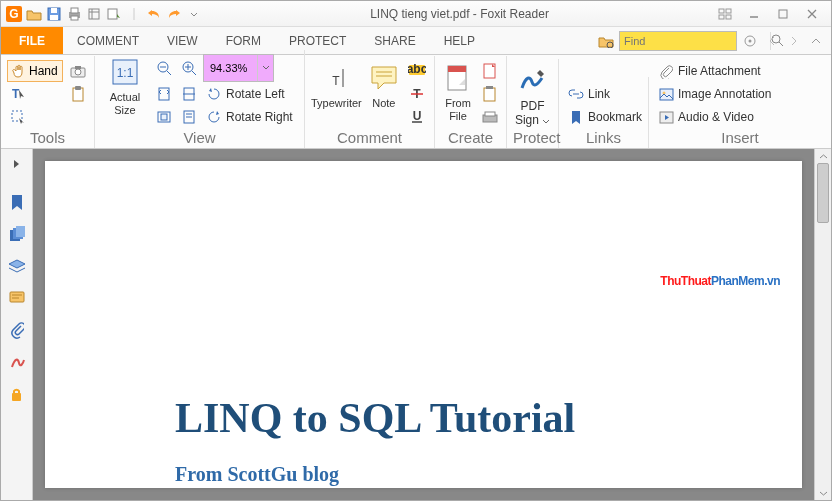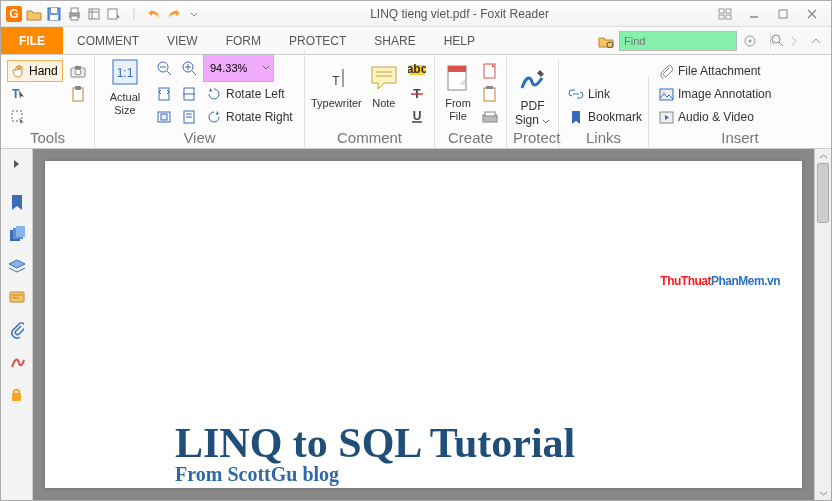--- a/index.html
+++ b/index.html
@@ -13,21 +13,21 @@
   .wctrls{display:flex;align-items:center;gap:3px;padding-right:6px;}
   .wctrls .wbtn{width:26px;height:20px;display:flex;align-items:center;justify-content:center;color:#888;}
   svg{display:block;}
   
   .tabsrow{height:28px;display:flex;align-items:stretch;background:#f9f9f9;border-bottom:1px solid #ccc;}
   .filetab{background:#ff8a00;color:#fff;font-weight:bold;padding:0 18px;display:flex;align-items:center;font-size:12px;}
   .tab{padding:0 14px;display:flex;align-items:center;color:#555;font-size:12px;cursor:pointer;}
   .tab.active{background:#fff;color:#000;border:1px solid #ccc;border-bottom:1px solid #fff;margin-bottom:-1px;}
   .tabsrow .spacer{flex:1;}
   .findwrap{display:flex;align-items:center;gap:4px;padding-right:6px;}
-  .findbox{display:flex;align-items:center;border:1px solid #bbb;background:#86efac;height:20px;width:118px;}
+  .findbox{display:flex;align-items:center;border:1px solid #bbb;background:#fde047;height:20px;width:118px;}
   .findbox input{border:0;outline:0;font-size:11px;padding:0 4px;flex:1;background:transparent;color:#777;}
   .findbox .mag{width:20px;display:flex;justify-content:center;align-items:center;border-left:1px solid #ddd;height:100%;}
   .smallico{width:18px;height:18px;display:flex;align-items:center;justify-content:center;color:#888;}
   
   .ribbon{display:flex;align-items:flex-end;background:#fcfcfc;border-bottom:1px solid #ccc;height:94px;}
   .group{border-right:1px solid #e1e1e1;display:flex;flex-direction:column;padding:2px 6px 0 6px;}
   .group .body{flex:1;display:flex;align-items:flex-start;gap:4px;}
   .group .glabel{text-align:center;color:#777;font-size:15px;padding:1px 0 2px 0;}
   .bigbtn{display:flex;flex-direction:column;align-items:center;justify-content:flex-start;width:48px;padding-top:3px;gap:2px;cursor:pointer;}
   .bigbtn .ibox{width:34px;height:34px;display:flex;align-items:center;justify-content:center;}
@@ -46,21 +46,21 @@
   .sidebar .sico{width:22px;height:22px;display:flex;align-items:center;justify-content:center;cursor:pointer;}
   .doc{flex:1;position:relative;background:#888;overflow:hidden;display:flex;}
   .page{background:#fff;flex:1;margin:12px;position:relative;box-shadow:0 0 4px rgba(0,0,0,.2);}
   .scroll{width:17px;background:#f0f0f0;border-left:1px solid #ccc;position:relative;}
   .scrollthumb{position:absolute;top:14px;left:2px;right:2px;height:60px;background:#cdcdcd;border:1px solid #aaa;border-radius:2px;}
   .scroll .arr{position:absolute;left:0;right:0;height:14px;display:flex;align-items:center;justify-content:center;color:#777;}
   
   .watermark{position:absolute;right:22px;top:102px;font-size:24px;font-weight:bold;letter-spacing:-.5px;}
   .wm1{color:#ff1a1a;}
   .wm2{color:#2a71c4;}
-  .doc-title{position:absolute;left:130px;top:258px;font-family:"Times New Roman",serif;font-size:42px;font-weight:bold;color:#1f4e79;}
+  .doc-title{position:absolute;left:130px;top:233px;font-family:"Times New Roman",serif;font-size:42px;font-weight:bold;color:#1f4e79;}
   .doc-sub{position:absolute;left:130px;top:302px;font-family:"Times New Roman",serif;font-size:20px;font-weight:bold;color:#2f6aa8;}
 </style>
 </head>
 <body>
 
 <div class="app">
 
   <div class="titlebar">
     <div class="qat">
       <div class="ico">

